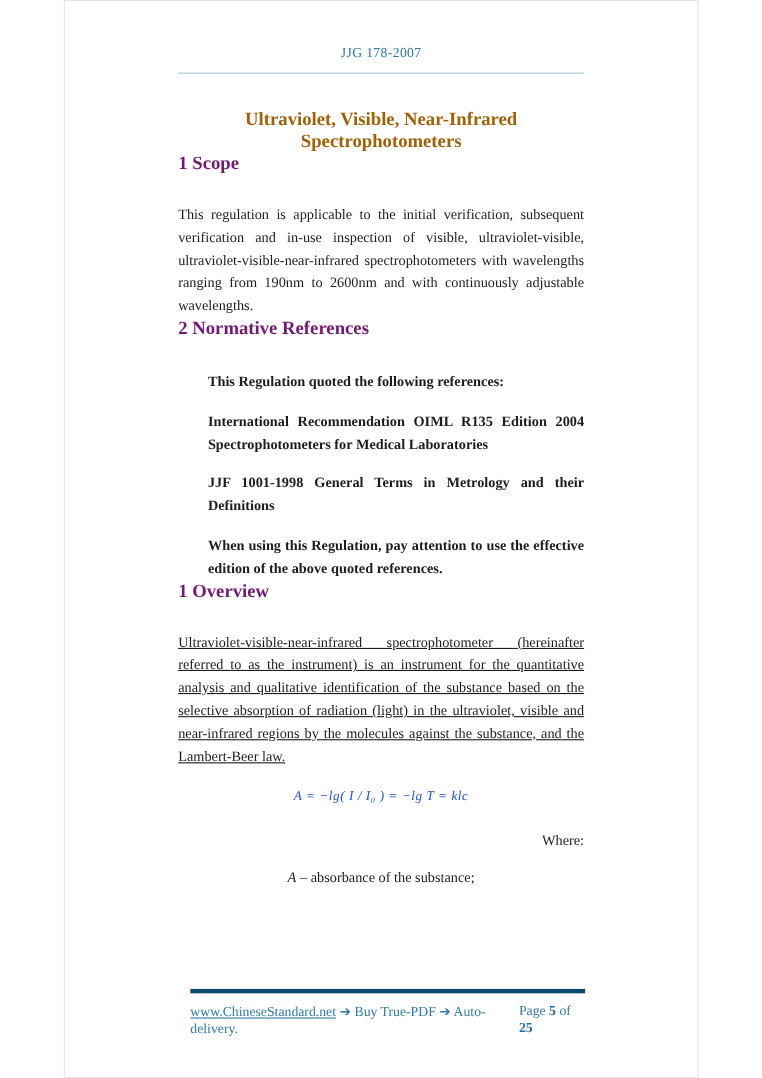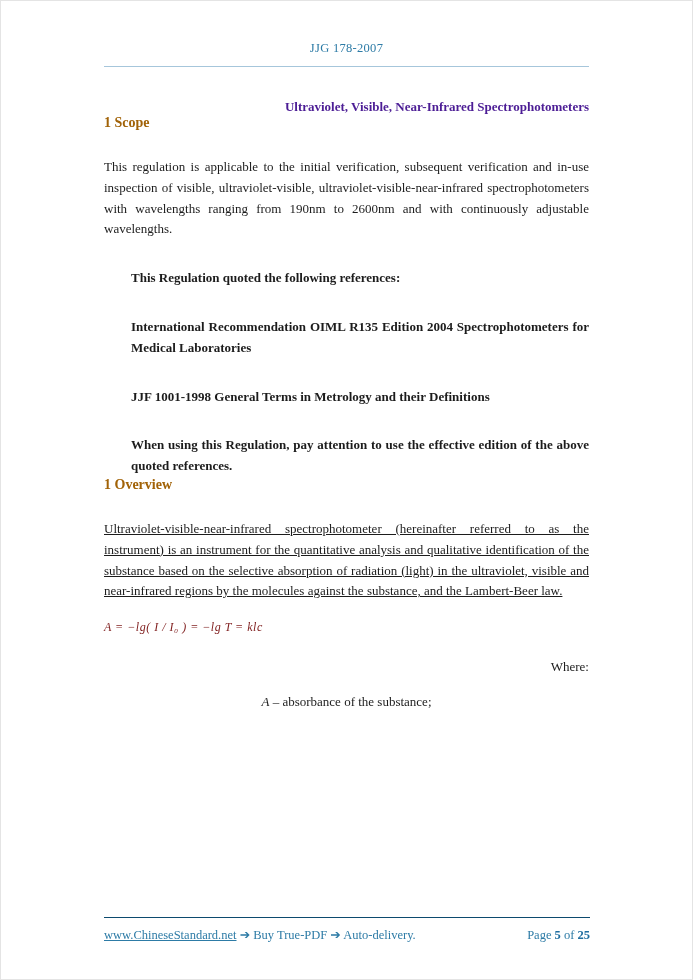--- a/index.html
+++ b/index.html
@@ -3,21 +3,21 @@
 <meta charset="utf-8">
 <style>
   * { box-sizing: border-box; }
   html, body { margin: 0; padding: 0; background: #ffffff; }
   body {
     font-family: "Liberation Serif", "DejaVu Serif", serif;
     color: #1c1c1c;
   }
   .page {
     position: relative;
-    width: 693px;
+    width: 577px;
     height: 980px;
     margin: 0 auto;
     background: #ffffff;
     border: 1px solid #e4e4e4;
     padding: 0 103px;
     overflow: hidden;
   }
   .doc-number {
     margin-top: 40px;
     text-align: center;
@@ -25,66 +25,67 @@
     font-size: 12.5px;
     letter-spacing: 0.3px;
   }
   .header-rule {
     border: none;
     border-top: 1px solid #a6c6db;
     margin: 10px 0 0 0;
   }
   .title {
     margin: 32px 0 0 0;
-    text-align: right;
-    font-size: 13px;
+    text-align: center;
+    font-size: 17px;
     font-weight: bold;
-    color: #4c1d95;
+    color: #a16207;
   }
   h2.section {
-    font-size: 14px;
+    font-size: 17px;
     font-weight: bold;
-    color: #a16207;
+    color: #701a75;
     margin: 0;
   }
   .sec-scope     { margin-top: 84px; }
   .sec-normative { margin-top: 34px; }
   .sec-overview  { margin-top: 34px; }
   p {
     margin: 0;
     font-size: 13px;
     line-height: 1.6;
     text-align: justify;
   }
   .para-scope    { margin-top: 26px; }
   .normative-block { margin-left: 27px; font-weight: bold; }
-  .normative-block p { margin-top: 28px; }
+  .normative-block p { margin-top: 15px; }
   .normative-block .norm-intro { margin-top: 28px; }
   .para-overview { margin-top: 26px; text-decoration: underline; }
   .para-lambert  { margin-top: 18px; }
   .formula {
     margin-top: 16px;
-    color: #7f1d1d;
+    text-align: center;
+    color: #1d4ed8;
     font-size: 12px;
     font-style: italic;
     letter-spacing: 0.5px;
   }
   .where-label { margin-top: 20px; text-align: right; }
   .definition  { margin-top: 14px; text-align: center; }
   .definition .sym { font-style: italic; }
   .footer {
     position: absolute;
-    left: 103px;
+    left: 114px;
     right: 102px;
     bottom: 36px;
-    border-top: 1px solid #0c4a6e;
+    border-top: 4px solid #0c4a6e;
     padding-top: 9px;
     display: flex;
     justify-content: space-between;
-    align-items: center;
+    align-items: flex-start;
     font-size: 12.5px;
     color: #2d7ba6;
   }
   .footer a {
     color: #2d7ba6;
     text-decoration: underline;
     cursor: pointer;
   }
   .footer .arrow { color: #2d7ba6; }
   .footer .pg-num { font-weight: bold; color: #1f6da0; }
@@ -96,20 +97,21 @@
 
   <div class="doc-number">JJG 178-2007</div>
   <hr class="header-rule">
 
   <h1 class="title">Ultraviolet, Visible, Near-Infrared Spectrophotometers</h1>
 
   <h2 class="section sec-scope">1 Scope</h2>
 
   <p class="para-scope">This regulation is applicable to the initial verification, subsequent verification and in-use inspection of visible, ultraviolet-visible, ultraviolet-visible-near-infrared spectrophotometers with wavelengths ranging from 190nm to 2600nm and with continuously adjustable wavelengths.</p>
 
+  <h2 class="section sec-normative">2 Normative References</h2>
 
   <div class="normative-block">
     <p class="norm-intro">This Regulation quoted the following references:</p>
     <p>International Recommendation OIML R135 Edition 2004 Spectrophotometers for Medical Laboratories</p>
     <p>JJF 1001-1998 General Terms in Metrology and their Definitions</p>
     <p>When using this Regulation, pay attention to use the effective edition of the above quoted references.</p>
   </div>
 
   <h2 class="section sec-overview">1 Overview</h2>
 

